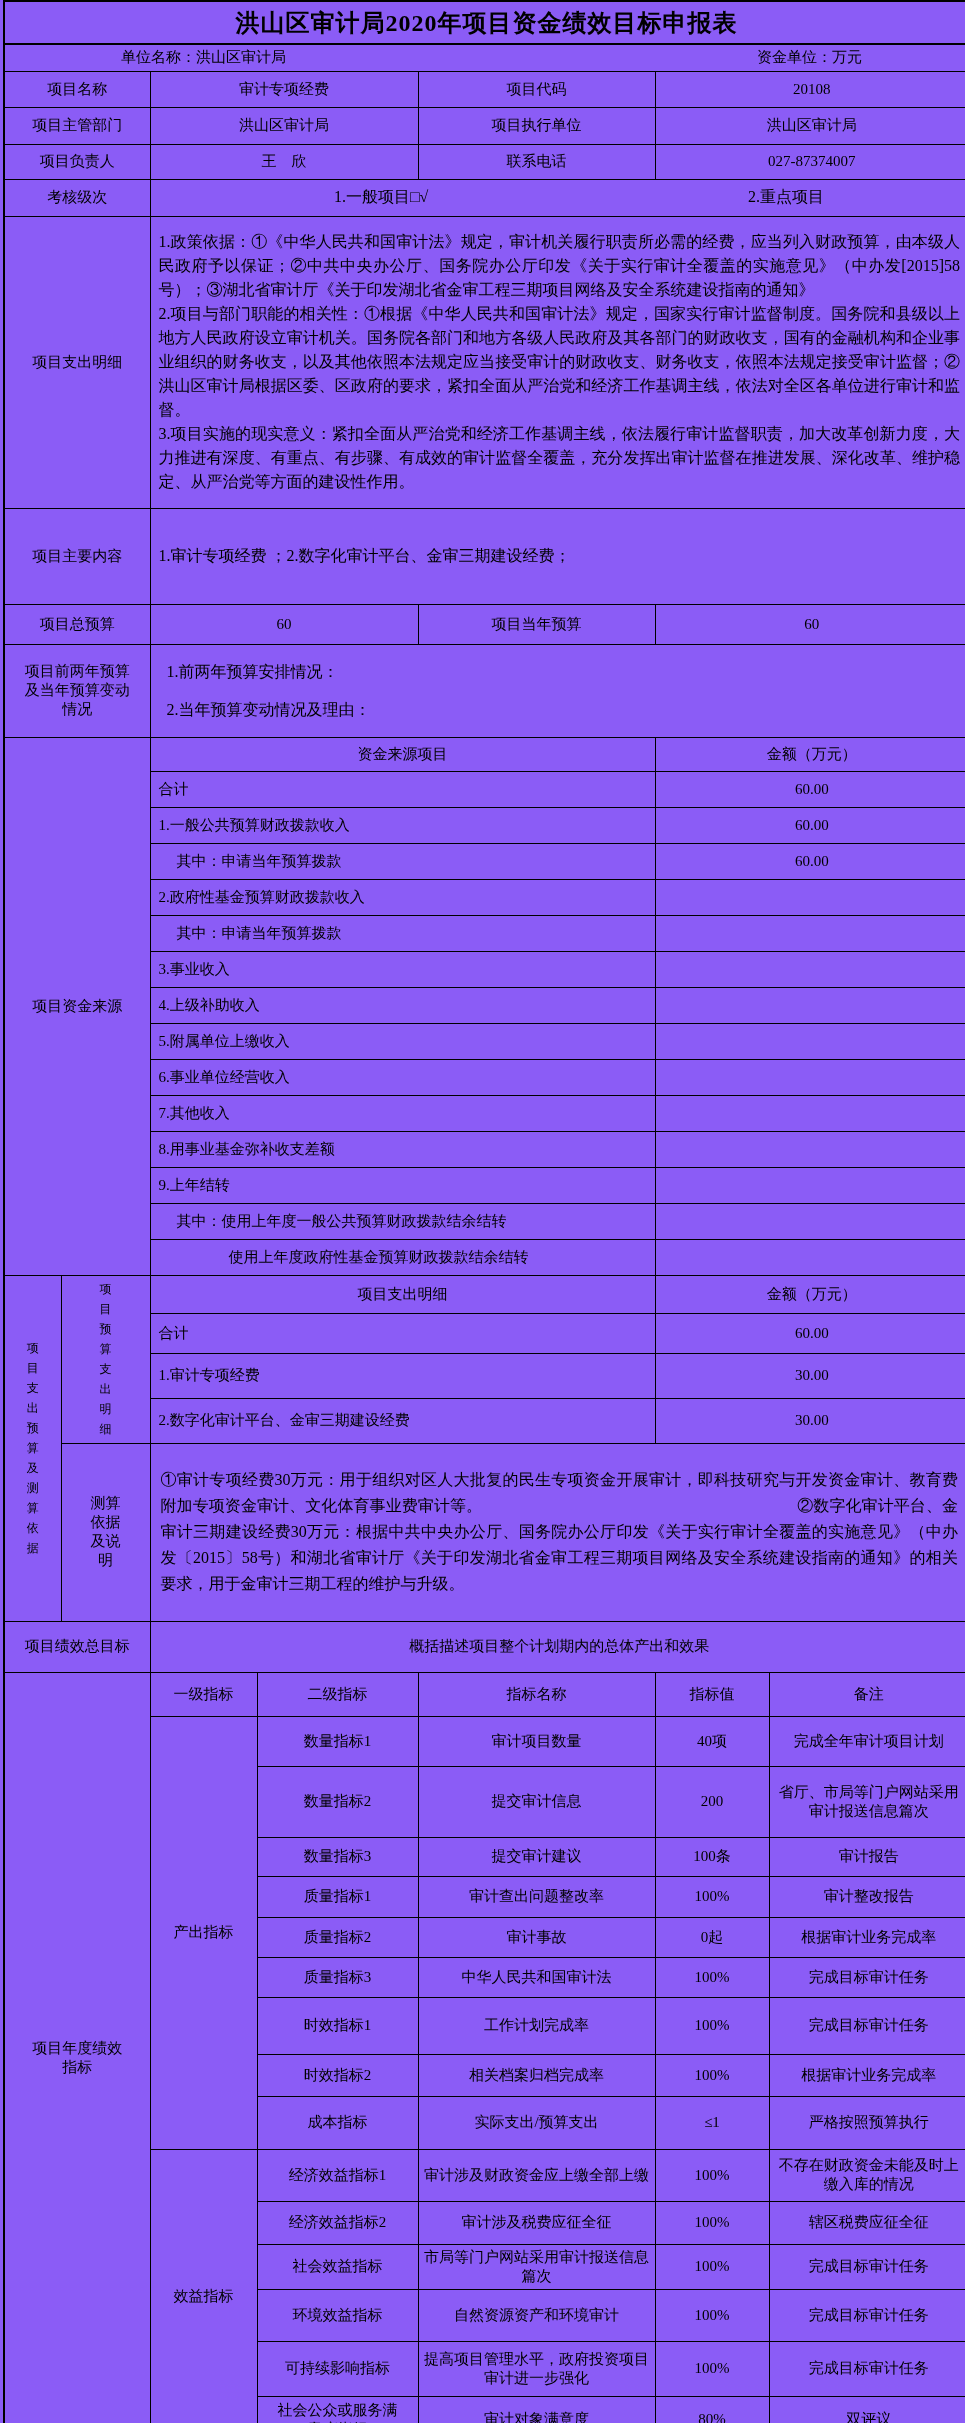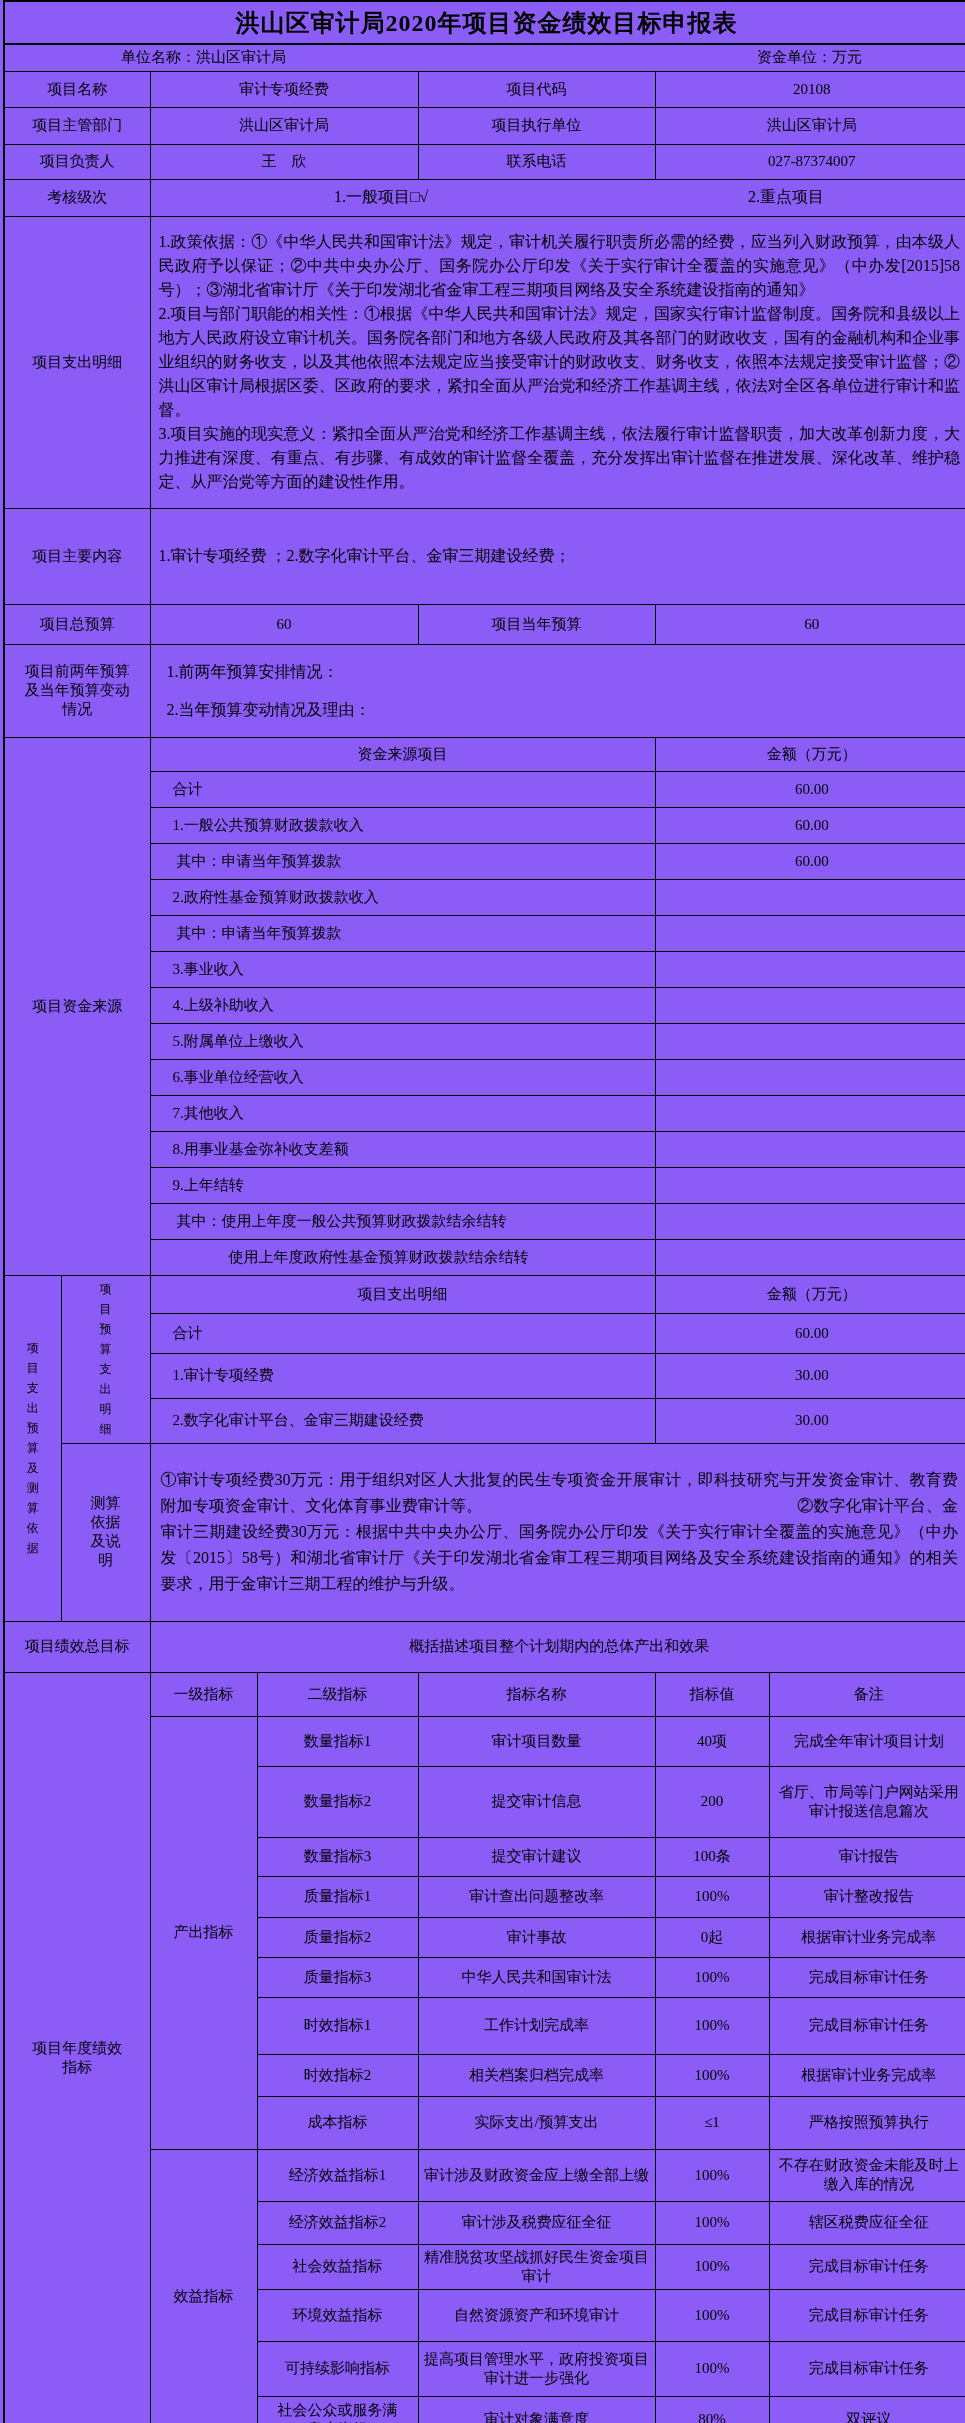--- a/index.html
+++ b/index.html
@@ -8,21 +8,21 @@
         border:2px solid #000;color:#000;
         font-family:"Liberation Serif","DejaVu Serif",serif;}
   td{border:1px solid #000;font-size:15px;text-align:center;vertical-align:middle;
      padding:2px 4px;overflow:hidden;word-break:break-all;}
   .title{font-size:24px;font-weight:bold;border-bottom:2px solid #000;letter-spacing:1px;}
   .unitcell{padding:0;}
   .split{display:flex;justify-content:space-between;padding:0 106px 0 116px;font-size:15px;}
   .lbl{padding:0 18px;}
   .lbl-narrow{padding:0 24px;}
   .c2{padding:0 14px;}
-  .tl{text-align:left;padding-left:22px;}
+  .tl{text-align:left;padding-left:8px;}
   .ind1{padding-left:26px;}
   .ind2{padding-left:78px;}
   .reason-cell{text-align:left;padding:4px 8px;}
   .para{margin:0;text-align:justify;font-size:16px;line-height:24px;}
   .content-cell{text-align:left;padding-left:8px;font-size:16px;}
   .prior-cell{text-align:left;padding-left:16px;}
   .prior-cell p{margin:12px 0;font-size:16px;line-height:26px;}
   .assess{display:flex;font-size:16px;justify-content:flex-end;}
   .assess .o1{width:56%;text-align:center;}
   .assess .o2{width:44%;text-align:center;}
@@ -290,21 +290,21 @@
   <td class="ntcell">不存在财政资金未能及时上缴入库的情况</td>
 </tr>
 <tr style="height:43px">
   <td class="c2">经济效益指标2</td>
   <td class="nmcell">审计涉及税费应征全征</td>
   <td>100%</td>
   <td class="ntcell">辖区税费应征全征</td>
 </tr>
 <tr style="height:45px">
   <td class="c2">社会效益指标</td>
-  <td class="nmcell">精准脱贫攻坚战抓好民生资金项目审计</td>
+  <td class="nmcell">市局等门户网站采用审计报送信息篇次</td>
   <td>100%</td>
   <td class="ntcell">完成目标审计任务</td>
 </tr>
 <tr style="height:52px">
   <td class="c2">环境效益指标</td>
   <td class="nmcell">自然资源资产和环境审计</td>
   <td>100%</td>
   <td class="ntcell">完成目标审计任务</td>
 </tr>
 <tr style="height:55px">

